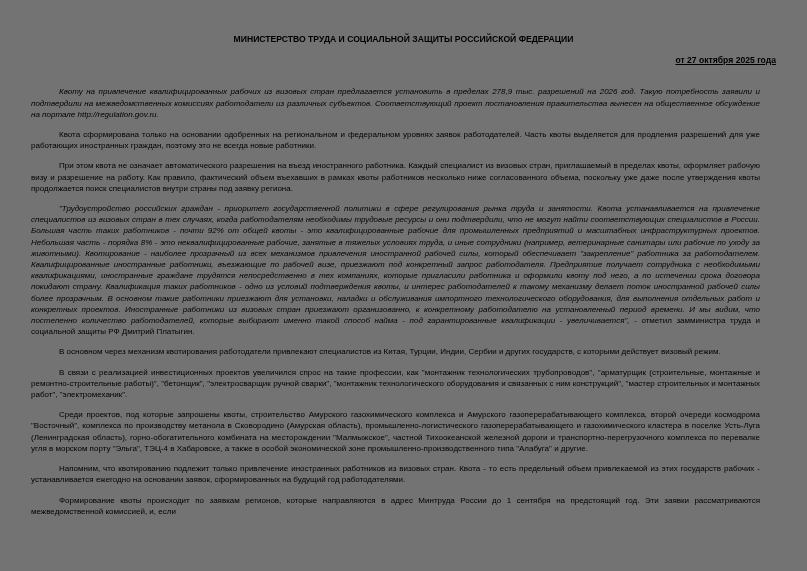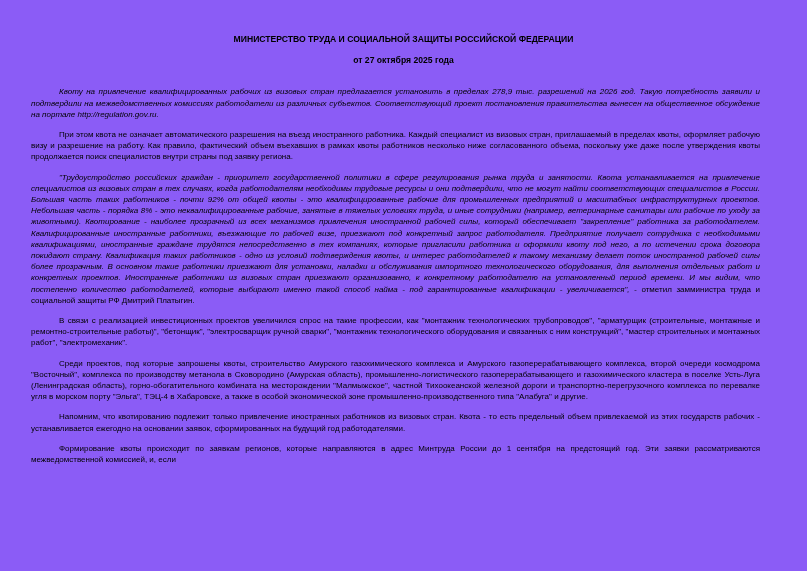--- a/index.html
+++ b/index.html
@@ -4,40 +4,41 @@
 <style>
   html, body {
     margin: 0;
     padding: 0;
     background: #ffffff;
   }
   .page {
     position: relative;
     width: 807px;
     height: 571px;
-    background: #8b5cf6;
+    background: #737373;
     overflow: hidden;
     box-sizing: border-box;
     padding: 34px 31px 0 31px;
     font-family: "Liberation Sans", sans-serif;
     color: #000000;
     font-size: 8px;
     line-height: 11.2px;
   }
   .ministry {
     text-align: center;
     font-weight: bold;
     font-size: 8.6px;
     margin-bottom: 10px;
   }
   .date {
-    text-align: center;
+    text-align: right;
     font-weight: bold;
     font-size: 8.6px;
     margin-bottom: 20px;
+    text-decoration: underline;
   }
   .doc-title {
     text-align: center;
     font-weight: bold;
     font-size: 8.6px;
     margin-bottom: 26px;
   }
   .body p.para {
     margin: 0 16px 9px 0;
     text-indent: 28px;
@@ -48,20 +49,22 @@
   .seg.bold   { font-style: normal; font-weight: normal; }
 </style>
 </head>
 <body>
 
 <div class="page">
   <div class="ministry">МИНИСТЕРСТВО ТРУДА И СОЦИАЛЬНОЙ ЗАЩИТЫ РОССИЙСКОЙ ФЕДЕРАЦИИ</div>
   <div class="date">от 27 октября 2025 года</div>
   <div class="body">
       <p class="para"><span class="seg italic">Квоту на привлечение квалифицированных рабочих из визовых стран предлагается установить в пределах 278,9 тыс. разрешений на 2026 год. Такую потребность заявили и подтвердили на межведомственных комиссиях работодатели из различных субъектов. Соответствующий проект постановления правительства вынесен на общественное обсуждение на портале http://regulation.gov.ru.</span></p>
+      <p class="para"><span class="seg normal">Квота сформирована только на основании одобренных на региональном и федеральном уровнях заявок работодателей. Часть квоты выделяется для продления разрешений для уже работающих иностранных граждан, поэтому это не всегда новые работники.</span></p>
       <p class="para"><span class="seg normal">При этом квота не означает автоматического разрешения на въезд иностранного работника. Каждый специалист из визовых стран, приглашаемый в пределах квоты, оформляет рабочую визу и разрешение на работу. Как правило, фактический объем въехавших в рамках квоты работников несколько ниже согласованного объема, поскольку уже даже после утверждения квоты продолжается поиск специалистов внутри страны под заявку региона.</span></p>
       <p class="para"><span class="seg italic">"Трудоустройство российских граждан - приоритет государственной политики в сфере регулирования рынка труда и занятости. Квота устанавливается на привлечение специалистов из визовых стран в тех случаях, когда работодателям необходимы трудовые ресурсы и они подтвердили, что не могут найти соответствующих специалистов в России. Большая часть таких работников - почти 92% от общей квоты - это квалифицированные рабочие для промышленных предприятий и масштабных инфраструктурных проектов. Небольшая часть - порядка 8% - это неквалифицированные рабочие, занятые в тяжелых условиях труда, и иные сотрудники (например, ветеринарные санитары или рабочие по уходу за животными). Квотирование - наиболее прозрачный из всех механизмов привлечения иностранной рабочей силы, который обеспечивает "закрепление" работника за работодателем. Квалифицированные иностранные работники, въезжающие по рабочей визе, приезжают под конкретный запрос работодателя. Предприятие получает сотрудника с необходимыми квалификациями, иностранные граждане трудятся непосредственно в тех компаниях, которые пригласили работника и оформили квоту под него, а по истечении срока договора покидают страну. Квалификация таких работников - одно из условий подтверждения квоты, и интерес работодателей к такому механизму делает поток иностранной рабочей силы более прозрачным. В основном такие работники приезжают для установки, наладки и обслуживания импортного технологического оборудования, для выполнения отдельных работ и конкретных проектов. Иностранные работники из визовых стран приезжают организованно, к конкретному работодателю на установленный период времени. И мы видим, что постепенно количество работодателей, которые выбирают именно такой способ найма - под гарантированные квалификации - увеличивается", - </span><span class="seg bold">отметил замминистра труда и социальной защиты РФ Дмитрий Платыгин.</span></p>
+      <p class="para"><span class="seg normal">В основном через механизм квотирования работодатели привлекают специалистов из Китая, Турции, Индии, Сербии и других государств, с которыми действует визовый режим.</span></p>
       <p class="para"><span class="seg normal">В связи с реализацией инвестиционных проектов увеличился спрос на такие профессии, как "монтажник технологических трубопроводов", "арматурщик (строительные, монтажные и ремонтно-строительные работы)", "бетонщик", "электросварщик ручной сварки", "монтажник технологического оборудования и связанных с ним конструкций", "мастер строительных и монтажных работ", "электромеханик".</span></p>
       <p class="para"><span class="seg normal">Среди проектов, под которые запрошены квоты, строительство Амурского газохимического комплекса и Амурского газоперерабатывающего комплекса, второй очереди космодрома "Восточный", комплекса по производству метанола в Сковородино (Амурская область), промышленно-логистического газоперерабатывающего и газохимического кластера в поселке Усть-Луга (Ленинградская область), горно-обогатительного комбината на месторождении "Малмыжское", частной Тихоокеанской железной дороги и транспортно-перегрузочного комплекса по перевалке угля в морском порту "Эльга", ТЭЦ-4 в Хабаровске, а также в особой экономической зоне промышленно-производственного типа "Алабуга" и другие.</span></p>
       <p class="para"><span class="seg normal">Напомним, что квотированию подлежит только привлечение иностранных работников из визовых стран. Квота - то есть предельный объем привлекаемой из этих государств рабочих - устанавливается ежегодно на основании заявок, сформированных на будущий год работодателями.</span></p>
       <p class="para"><span class="seg normal">Формирование квоты происходит по заявкам регионов, которые направляются в адрес Минтруда России до 1 сентября на предстоящий год. Эти заявки рассматриваются межведомственной комиссией, и, если</span></p>
     </div>
 </div>
 
 </body></html>

